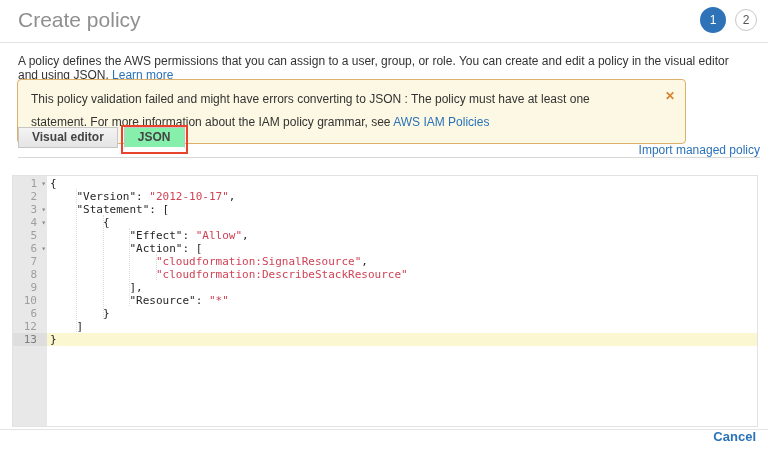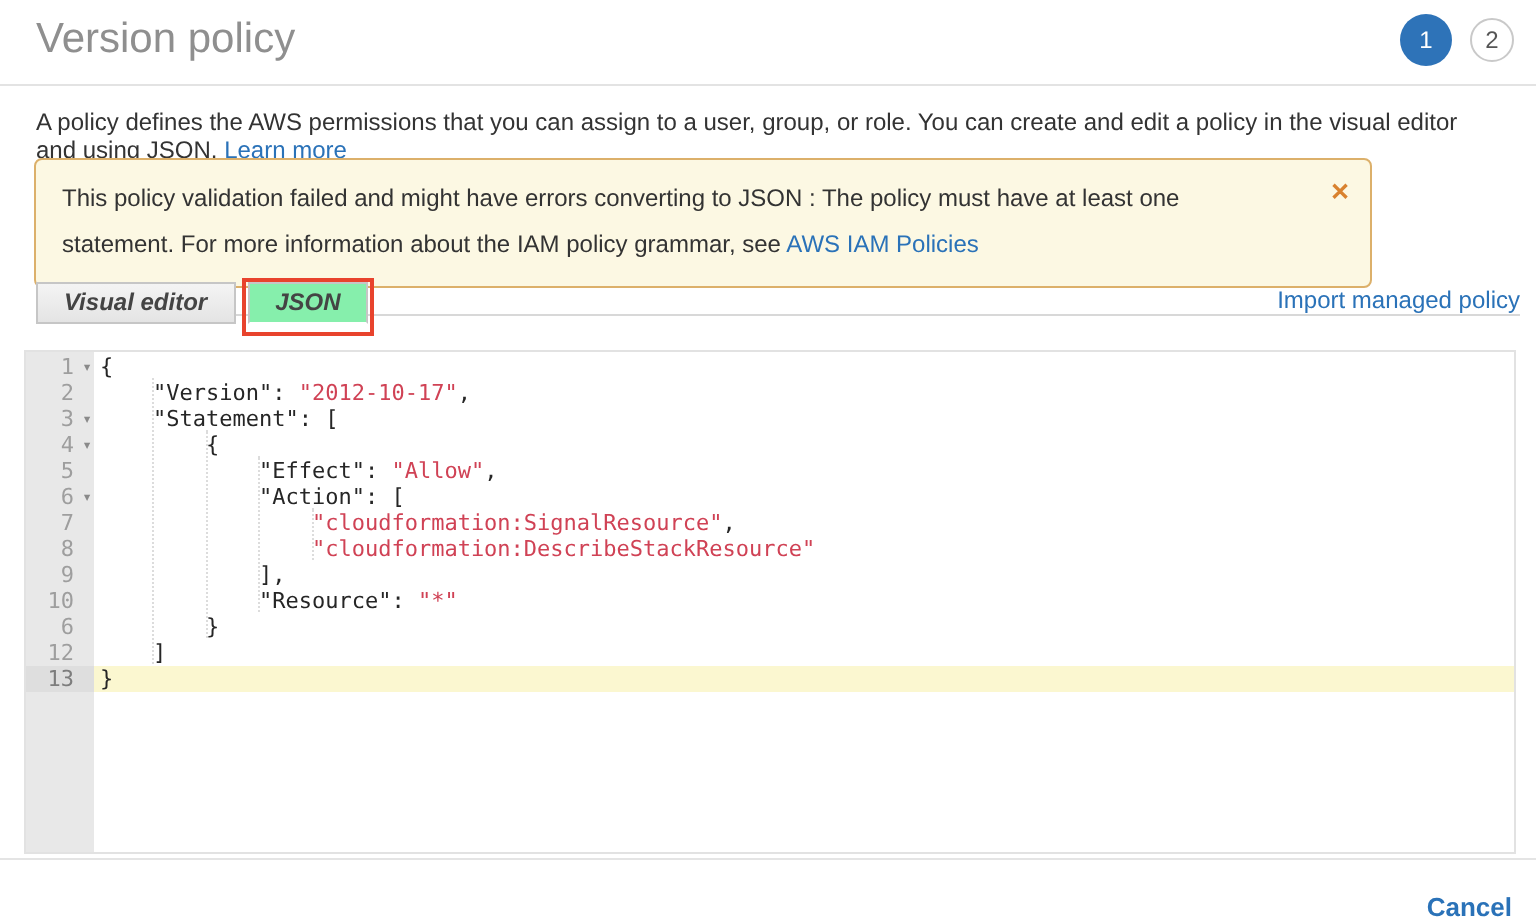--- a/index.html
+++ b/index.html
@@ -22,21 +22,21 @@
   .intro { position:absolute; left:18px; top:54px; right:18px; font-size:12px; color:#333; }
 
   .alert {
     position:absolute; left:17px; top:79px; width:669px; min-height:52px;
     background:#fcf8e3; border:1px solid #dcb06a; border-radius:4px;
     padding:8px 36px 8px 13px; font-size:12px; line-height:1.95; color:#333;
   }
   .alert-close { position:absolute; top:5px; right:10px; color:#d9822f; font-weight:bold; font-size:12px; cursor:pointer; }
 
   .tab-baseline { position:absolute; left:18px; right:8px; top:157px; border-top:1px solid #d8d8d8; }
-  .tabs { position:absolute; left:18px; top:141px; display:flex; z-index:2;font-style:italic; }
+  .tabs { position:absolute; left:18px; top:127px; display:flex; z-index:2; }
   .tab {
     font-size:12px; font-weight:bold; color:#444; cursor:pointer;
     padding:2px 13px 3px; border:1px solid #c6c6c6;
     background:linear-gradient(#f4f4f4,#e4e4e4); margin-right:6px; position:relative;
   }
   .tab.active { background:#86efac; border-bottom-color:#fff; }
   .hl-box { position:absolute; left:-4px; right:-4px; top:-3px; bottom:-7px; border:2px solid #e8432d; pointer-events:none; }
 
   .import-link { position:absolute; right:8px; top:143px; font-size:12px; z-index:2;margin-left:34px; }
 
@@ -59,32 +59,32 @@
   .code-line { height:13px; white-space:pre; padding-left:3px; color:#262626; }
   .code-line.active { background:#fbf7d0; }
   .tok-string { color:#d04255; }
   .guide { position:absolute; width:0; border-left:1px dotted #dcdcdc; }
   .g1 { left:calc(3px + 4ch);  top:13px; height:143px; }
   .g2 { left:calc(3px + 8ch);  top:39px; height:104px; }
   .g3 { left:calc(3px + 12ch); top:52px; height:78px; }
   .g4 { left:calc(3px + 16ch); top:78px; height:26px; }
 
   .footer-divider { position:absolute; left:0; right:0; top:429px; border-top:1px solid #e4e4e4; }
-  .footer { position:absolute; right:12px; top:429px; height:32px; display:flex; align-items:flex-end; gap:18px; }
+  .footer { position:absolute; right:12px; top:429px; height:32px; display:flex; align-items:flex-start; gap:18px; }
   .cancel-link { font-size:13px; font-weight:bold; }
   .review-btn {
     background:linear-gradient(#4484c5,#3071b2); border:1px solid #2b66a3; border-radius:3px;
     color:#fff; font-size:12px; font-weight:bold; padding:4px 13px; cursor:pointer;
     font-family:"Liberation Sans", sans-serif;
   }
 </style>
 </head>
 <body>
 
-<h1 class="page-title">Version policy</h1>
+<h1 class="page-title">Create policy</h1>
 
 <div class="steps">
   <div class="step active">1</div>
   <div class="step inactive">2</div>
 </div>
 
 <div class="divider-top"></div>
 
 <p class="intro"><span>A policy defines the AWS permissions that you can assign to a user, group, or role. You can create and edit a policy in the visual editor and using JSON. </span><a>Learn more</a></p>
 

